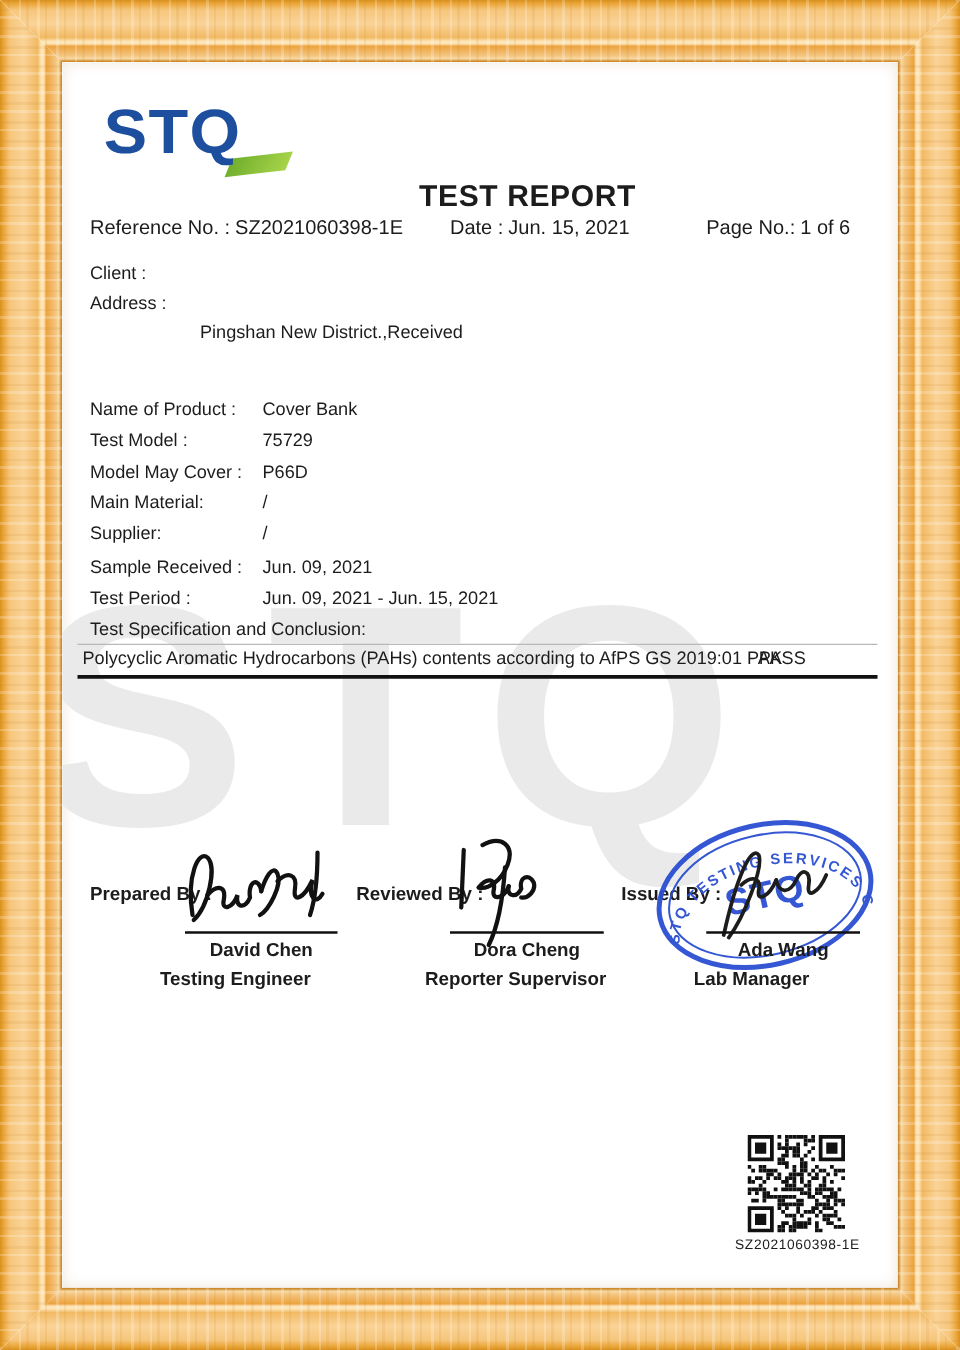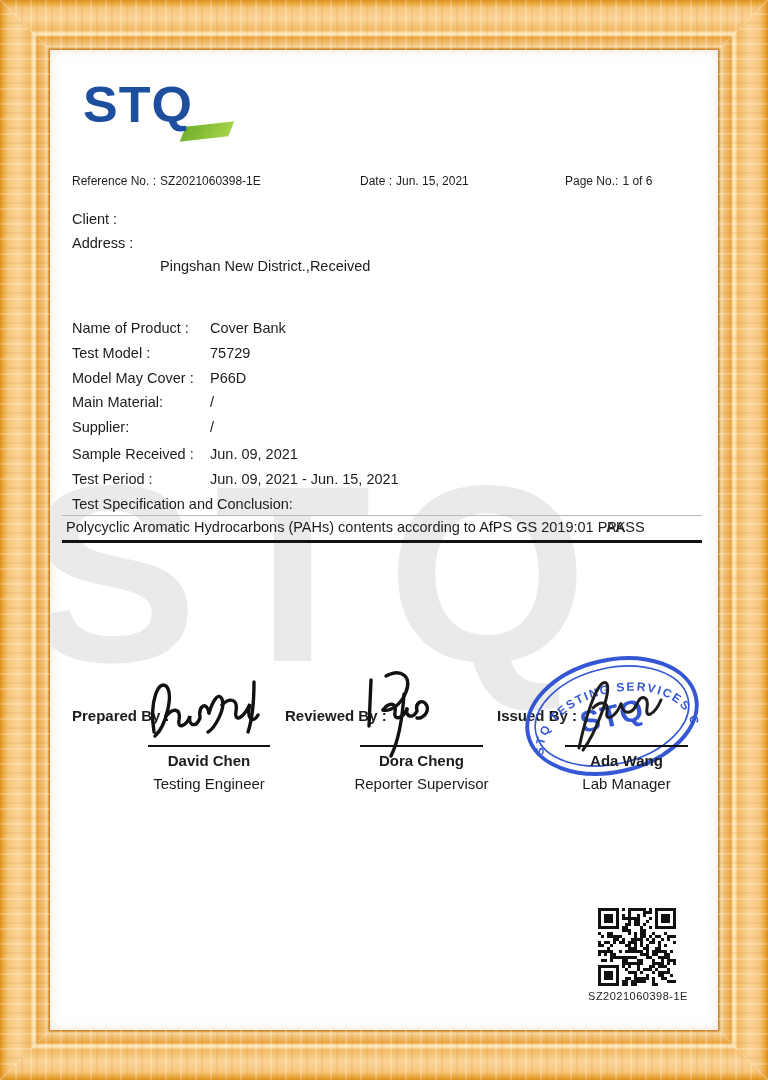--- a/index.html
+++ b/index.html
@@ -35,28 +35,28 @@
   .watermark{position:absolute;z-index:0;left:-18px;top:398px;font-size:252px;font-weight:700;
              letter-spacing:16px;line-height:1;transform:scaleX(1.02);white-space:nowrap;}
   
   .logo{left:33px;top:30px;width:160px;height:62px;}
   .logo-text{position:absolute;left:0;top:0;font-size:50px;font-weight:800;letter-spacing:1px;
              transform:scaleX(1.04);transform-origin:left;line-height:1;z-index:2;}
   .logo-swoosh{position:absolute;left:101px;top:44px;width:46px;height:15px;z-index:1;
                transform:skewX(-28deg) rotate(-7deg);
                background:linear-gradient(100deg,#6fae2c,#a8d44a);}
   .title{left:172px;top:94px;width:400px;text-align:center;font-size:24px;font-weight:700;letter-spacing:.5px;}
-  .meta{top:124px;font-size:12px;white-space:nowrap;}
+  .meta{top:124px;font-size:16px;white-space:nowrap;}
   .lbl{margin-right:4px;}
   .row{font-size:14.5px;white-space:nowrap;}
   .rule{background:#111;}
   .sig-label{font-size:15px;font-weight:700;white-space:nowrap;}
   .sig-line{height:2px;background:#111;z-index:2;}
   .sig-name{font-size:15px;font-weight:700;text-align:center;z-index:2;}
-  .sig-title{font-size:15px;font-weight:400;text-align:center;z-index:2;}
+  .sig-title{font-size:15px;font-weight:700;text-align:left;z-index:2;}
   .scribble{z-index:2;}
   .stamp{z-index:1;opacity:.95;transform:rotate(-13deg);}
   .qr-caption{font-size:11px;text-align:center;letter-spacing:.5px;}
 </style>
 </head>
 <body>
 
 <div class="canvas">
 
   <div class="frame-strip fs-top"></div>
@@ -66,20 +66,21 @@
 
   <div class="page">
 
     <div class="watermark" style="color:#eaeaea">STQ</div>
 
     <div class="abs logo">
       <span class="logo-swoosh"></span>
       <span class="logo-text" style="color:#1d4f9e">STQ</span>
     </div>
 
+    <div class="abs title">TEST REPORT</div>
 
     <div class="abs meta" style="left:22px">
       <span class="lbl">Reference No. :</span><span>SZ2021060398-1E</span>
     </div>
     <div class="abs meta" style="left:310px">
       <span class="lbl">Date :</span><span>Jun. 15, 2021</span>
     </div>
     <div class="abs meta" style="left:515px">
       <span class="lbl">Page No.:</span><span>1 of 6</span>
     </div>

